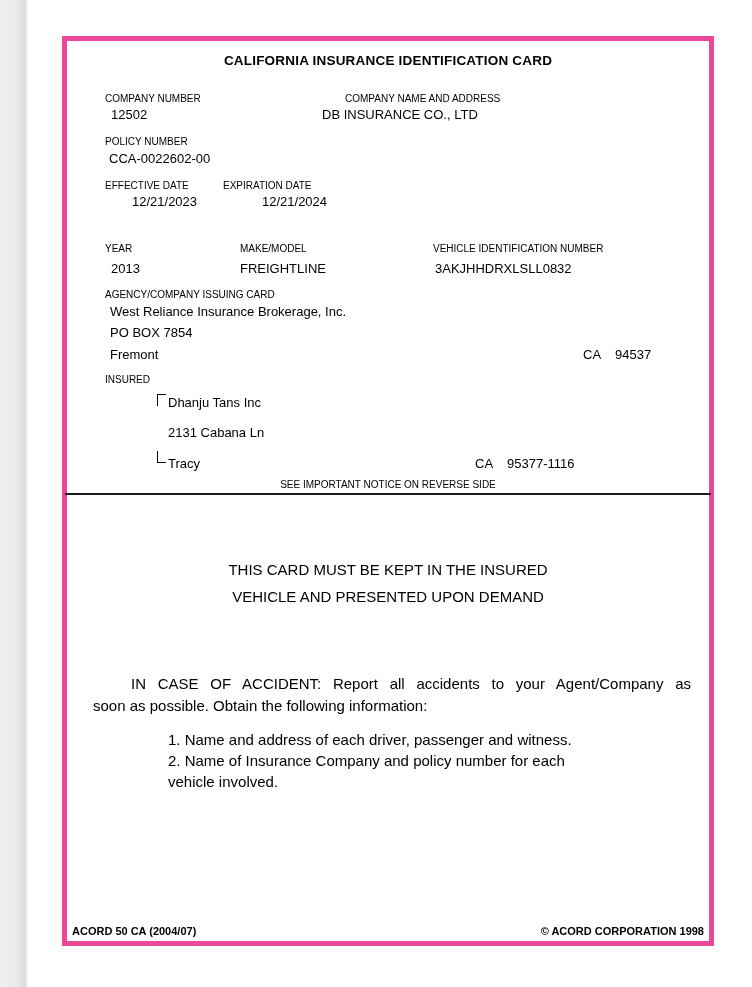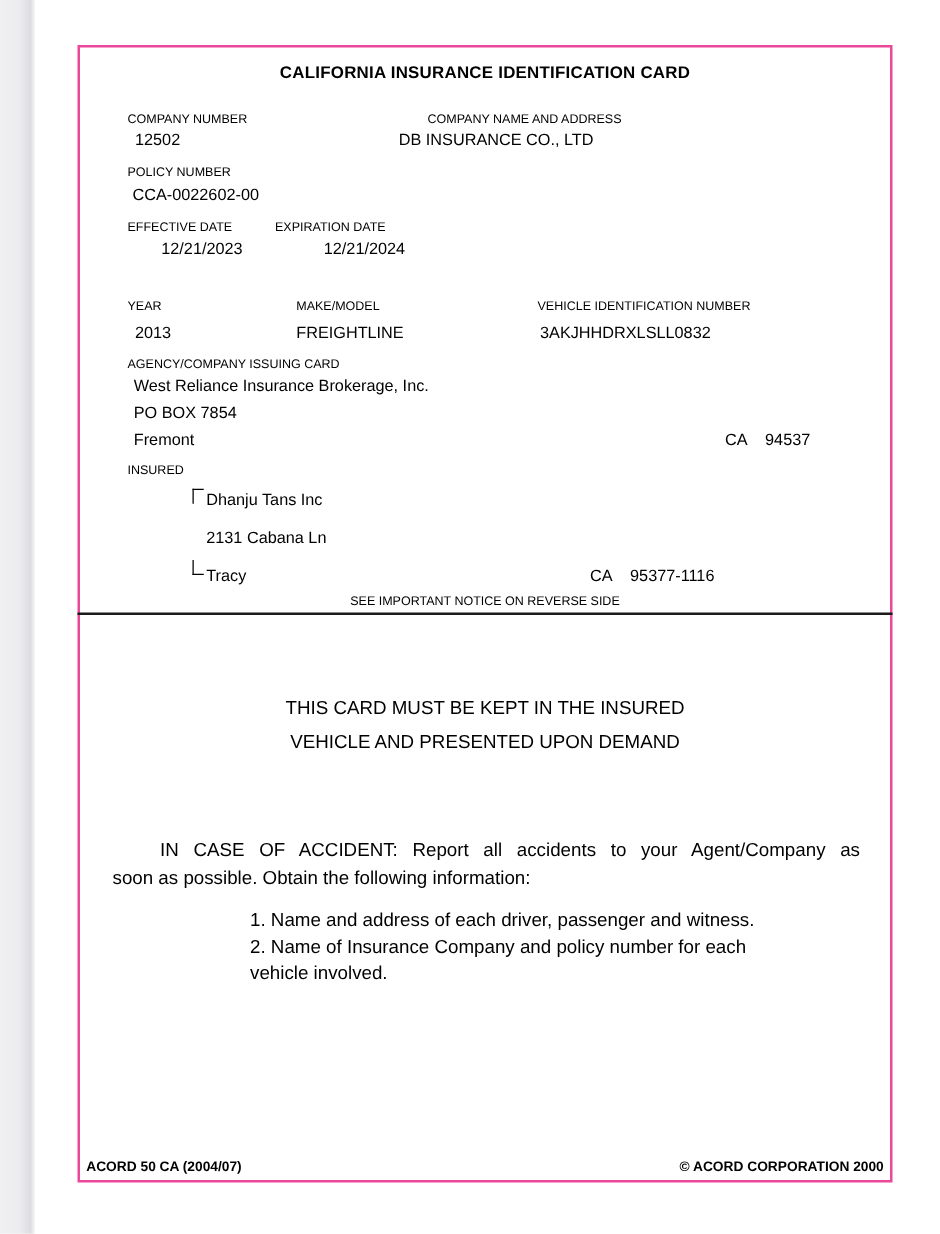--- a/index.html
+++ b/index.html
@@ -23,21 +23,21 @@
     left: 28px; top: 0;
     width: 724px; height: 987px;
     background: #ffffff;
   }
   .card {
     position: absolute;
     left: 34px;   
     top: 36px;
     width: 652px; 
     height: 910px;
-    border: 2px solid #ec4899;
+    border: 5px solid #ec4899;
     box-sizing: border-box;
     background: #ffffff;
   }
   .el { position: absolute; white-space: nowrap; }
   .title {
     left: 0; right: 0; top: 12px;
     text-align: center;
     font-weight: bold;
     font-size: 13.5px;
     letter-spacing: 0.2px;
@@ -64,21 +64,21 @@
   .kept { left: 0; right: 0; text-align: center; font-size: 15px; }
   .para {
     position: absolute;
     left: 26px; top: 632px;
     width: 598px;
     font-size: 15px;
     line-height: 22px;
     white-space: normal;
   }
   .para .j { text-align: justify; text-align-last: justify; margin-left: 38px; }
-  .item { font-size: 15px; margin-left: 35px; }
+  .item { font-size: 15px; }
   .footer-left  { left: 5px;  bottom: 4px; font-size: 11px; font-weight: bold; }
   .footer-right { right: 5px; bottom: 4px; font-size: 11px; font-weight: bold; }
   .bracket-top {
     position: absolute;
     width: 8px; height: 11px;
     border-top: 1.5px solid #000;
     border-left: 1.5px solid #000;
   }
   .bracket-bottom {
     position: absolute;
@@ -143,15 +143,15 @@
     <div class="para">
       <div class="j">IN CASE OF ACCIDENT: Report all accidents to your Agent/Company as</div>
       <div>soon as possible. Obtain the following information:</div>
     </div>
 
     <div class="el item" style="left:101px; top:690px;">1. Name and address of each driver, passenger and witness.</div>
     <div class="el item" style="left:101px; top:711px;">2. Name of Insurance Company and policy number for each</div>
     <div class="el item" style="left:101px; top:732px;">vehicle involved.</div>
 
     <div class="el footer-left">ACORD 50 CA (2004/07)</div>
-    <div class="el footer-right">© ACORD CORPORATION 2000</div>
+    <div class="el footer-right">© ACORD CORPORATION 1998</div>
   </div>
 </div>
 
 </body></html>

